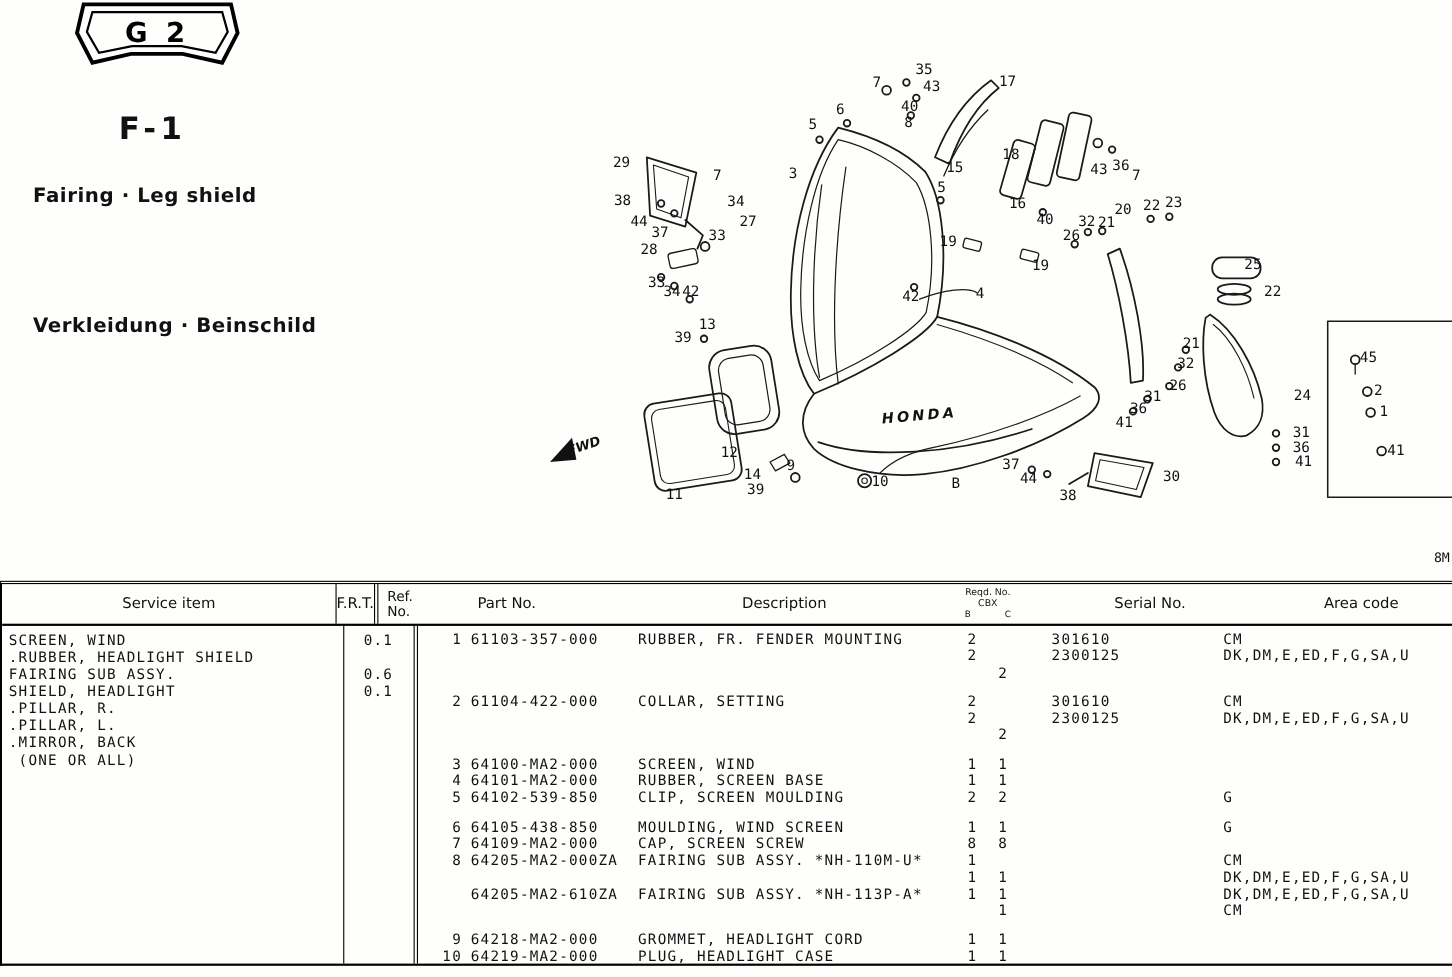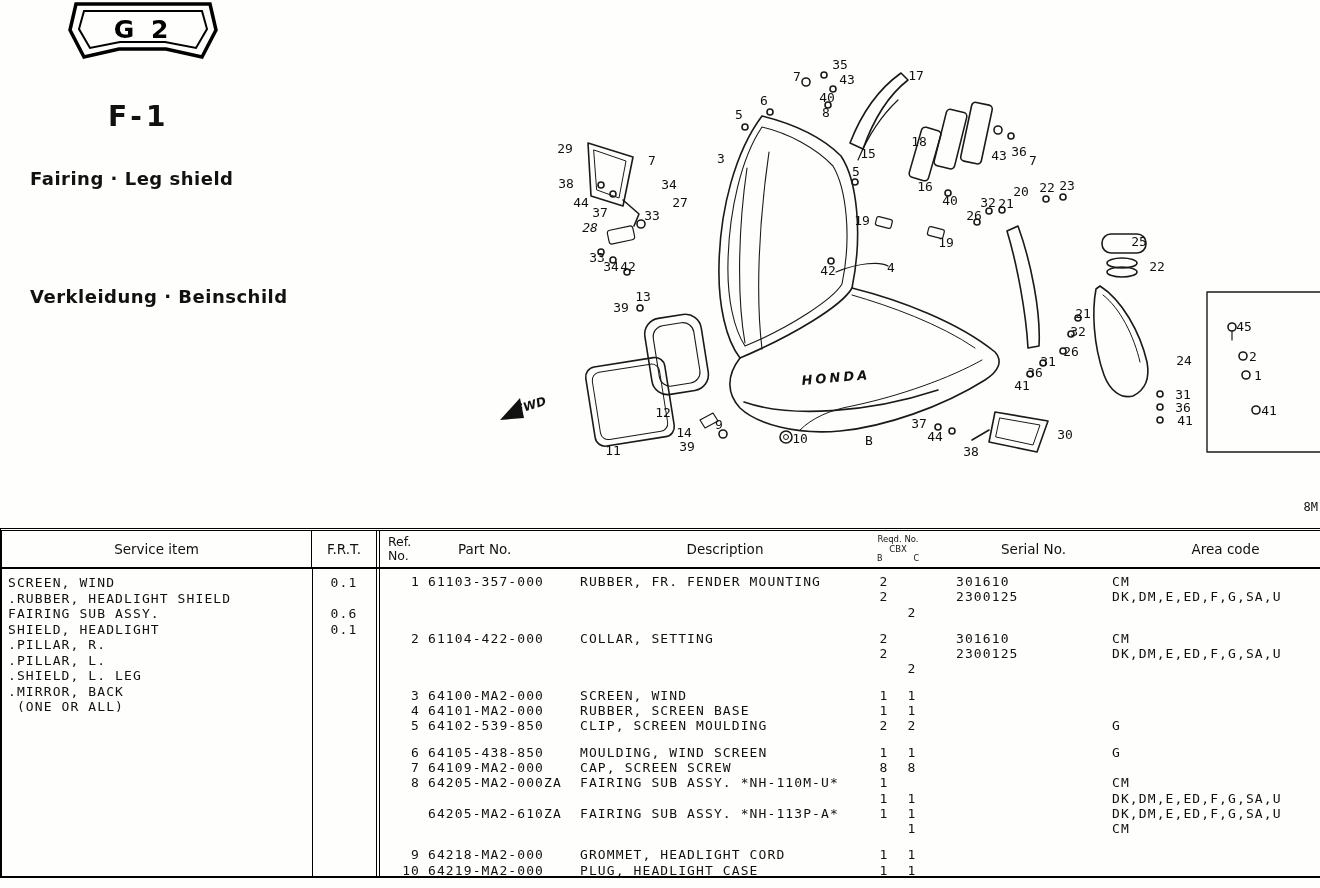--- a/index.html
+++ b/index.html
@@ -46,24 +46,24 @@
     border-top: 3px double #000;
     border-bottom: 2px solid #000;
     border-left: 2px solid #000;
     background: #fefefc;
   }
   .table-head {
     display: flex; height: 38px; border-bottom: 2px solid #000;
     font-family: "DejaVu Sans", "Liberation Sans", sans-serif;
     font-size: 13.5px;
   }
-  .head-left { width: 378px; display: flex; border-right: 4px double #000; }
+  .head-left { width: 342px; display: flex; border-right: 4px double #000; }
   .head-svc { width: 310px; border-right: 1px solid #000; display: flex; align-items: center; justify-content: center; }
   .head-frt { flex: 1; display: flex; align-items: center; justify-content: center; }
-  .head-right { flex: 1; display: flex; align-items: center; }
+  .head-right { flex: 1; display: flex; align-items: center; gap: 12px; }
   .h-ref  { width: 48px; padding-left: 8px; line-height: 1.1; font-size: 12.5px; }
   .h-part { width: 152px; padding-left: 30px; }
   .h-desc { width: 290px; text-align: center; }
   .h-reqd { width: 56px; text-align: center; font-size: 8.5px; line-height: 1.2; }
   .h-reqd .bc { display: flex; justify-content: space-between; padding: 0 7px; font-size: 8px; }
   .h-serial { width: 165px; text-align: center; padding-left: 50px; }
   .h-area { flex: 1; text-align: center; padding-left: 40px; }
 
   .table-body { display: flex; height: calc(100% - 38px); font-size: 13px; }
   .body-left { width: 378px; border-right: 4px double #000; position: relative; padding-top: 6px; }
@@ -224,21 +224,21 @@
       <path d="M500 420 L520 398 L524 418 Z" fill="#111" stroke="none"></path>
     </g>
     <text x="802" y="385" font-size="13" font-style="italic" font-weight="bold" letter-spacing="3" font-family="DejaVu Sans, sans-serif" transform="rotate(-5 802 385)" fill="#111">HONDA</text>
     <text x="517" y="414" font-size="12" font-style="italic" font-weight="bold" font-family="DejaVu Sans, sans-serif" transform="rotate(-18 517 414)" fill="#111">FWD</text>
   </svg>
   <div>
       <div class="callout" style="left: 565px; top: 148px;">29</div>
       <div class="callout" style="left: 566px; top: 183px;">38</div>
       <div class="callout" style="left: 581px; top: 202px;">44</div>
       <div class="callout" style="left: 600px; top: 212px;">37</div>
-      <div class="callout" style="left: 590px; top: 227px; font-style: italic;">28</div>
+      <div class="callout" style="left: 590px; top: 227px;">28</div>
       <div class="callout" style="left: 652px; top: 160px;">7</div>
       <div class="callout" style="left: 669px; top: 184px;">34</div>
       <div class="callout" style="left: 680px; top: 202px;">27</div>
       <div class="callout" style="left: 652px; top: 215px;">33</div>
       <div class="callout" style="left: 597px; top: 257px;">33</div>
       <div class="callout" style="left: 611px; top: 266px;">34</div>
       <div class="callout" style="left: 628px; top: 266px;">42</div>
       <div class="callout" style="left: 621px; top: 307px;">39</div>
       <div class="callout" style="left: 643px; top: 296px;">13</div>
       <div class="callout" style="left: 613px; top: 450px;">11</div>
@@ -325,21 +325,21 @@
   </div>
   <div class="table-body">
     <div class="body-left">
       <div class="vline"></div>
     <div class="svc-row"><span class="svc-name">SCREEN, WIND</span><span class="svc-frt">0.1</span></div>
         <div class="svc-row"><span class="svc-name">.RUBBER, HEADLIGHT SHIELD</span><span class="svc-frt"></span></div>
         <div class="svc-row"><span class="svc-name">FAIRING SUB ASSY.</span><span class="svc-frt">0.6</span></div>
         <div class="svc-row"><span class="svc-name">SHIELD, HEADLIGHT</span><span class="svc-frt">0.1</span></div>
         <div class="svc-row"><span class="svc-name">.PILLAR, R.</span><span class="svc-frt"></span></div>
         <div class="svc-row"><span class="svc-name">.PILLAR, L.</span><span class="svc-frt"></span></div>
-        <div class="svc-row"><span class="svc-name">.SHIELD, L. LEG</span><span class="svc-frt"></span></div>
+        <div class="svc-row"><span class="svc-frt"></span></div>
         <div class="svc-row"><span class="svc-name">.MIRROR, BACK</span><span class="svc-frt"></span></div>
         <div class="svc-row"><span class="svc-name"> (ONE OR ALL)</span><span class="svc-frt"></span></div>
       </div>
     <div class="body-right">
         <div class="part-row"><span class="pc-ref">1</span><span class="pc-part">61103-357-000</span><span class="pc-desc">RUBBER, FR. FENDER MOUNTING</span><span class="pc-b">2</span><span class="pc-c"></span><span class="pc-serial">301610</span><span class="pc-area">CM</span></div>
         <div class="part-row"><span class="pc-ref"></span><span class="pc-part"></span><span class="pc-desc"></span><span class="pc-b">2</span><span class="pc-c"></span><span class="pc-serial">2300125</span><span class="pc-area">DK,DM,E,ED,F,G,SA,U</span></div>
         <div class="part-row"><span class="pc-ref"></span><span class="pc-part"></span><span class="pc-desc"></span><span class="pc-b"></span><span class="pc-c">2</span><span class="pc-serial"></span><span class="pc-area"></span></div>
         <div class="part-row gap"><span class="pc-ref">2</span><span class="pc-part">61104-422-000</span><span class="pc-desc">COLLAR, SETTING</span><span class="pc-b">2</span><span class="pc-c"></span><span class="pc-serial">301610</span><span class="pc-area">CM</span></div>
         <div class="part-row"><span class="pc-ref"></span><span class="pc-part"></span><span class="pc-desc"></span><span class="pc-b">2</span><span class="pc-c"></span><span class="pc-serial">2300125</span><span class="pc-area">DK,DM,E,ED,F,G,SA,U</span></div>
         <div class="part-row"><span class="pc-ref"></span><span class="pc-part"></span><span class="pc-desc"></span><span class="pc-b"></span><span class="pc-c">2</span><span class="pc-serial"></span><span class="pc-area"></span></div>

